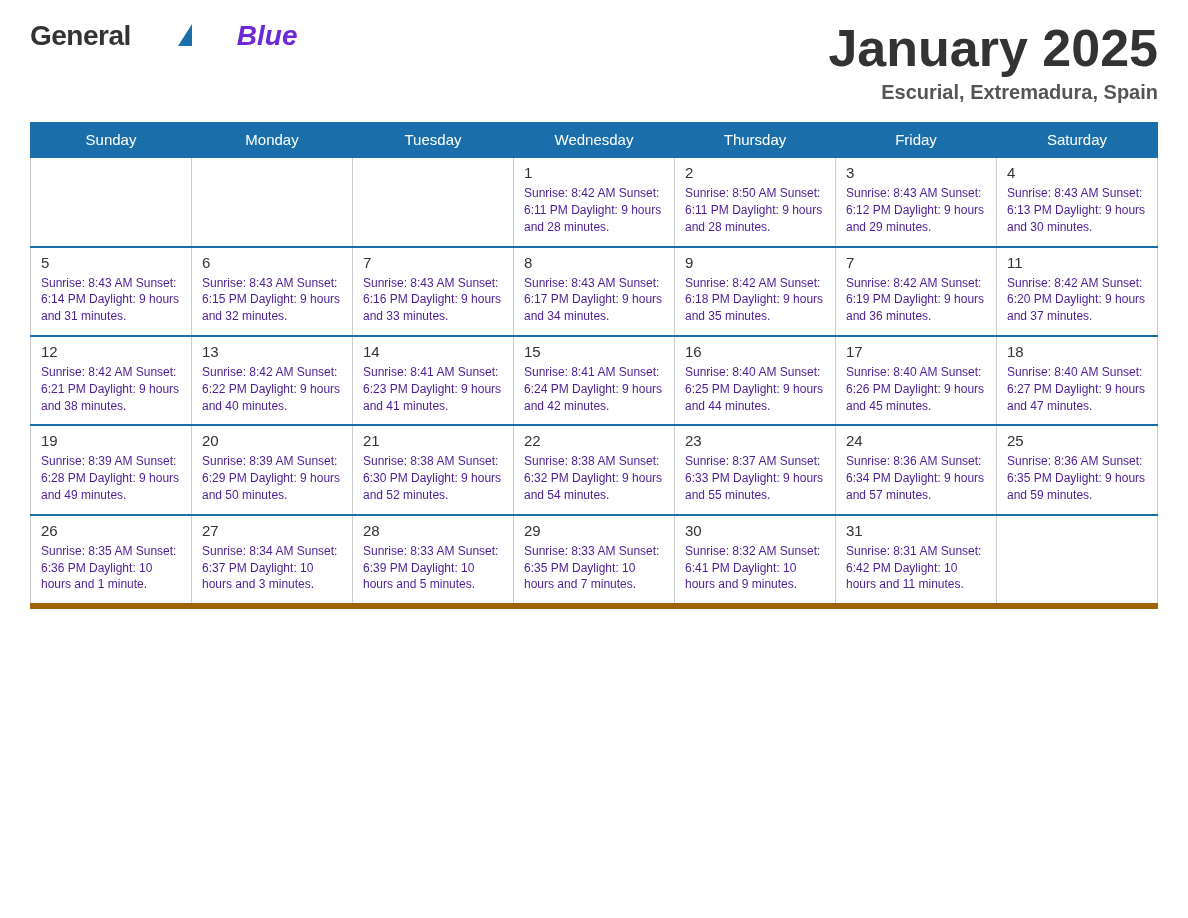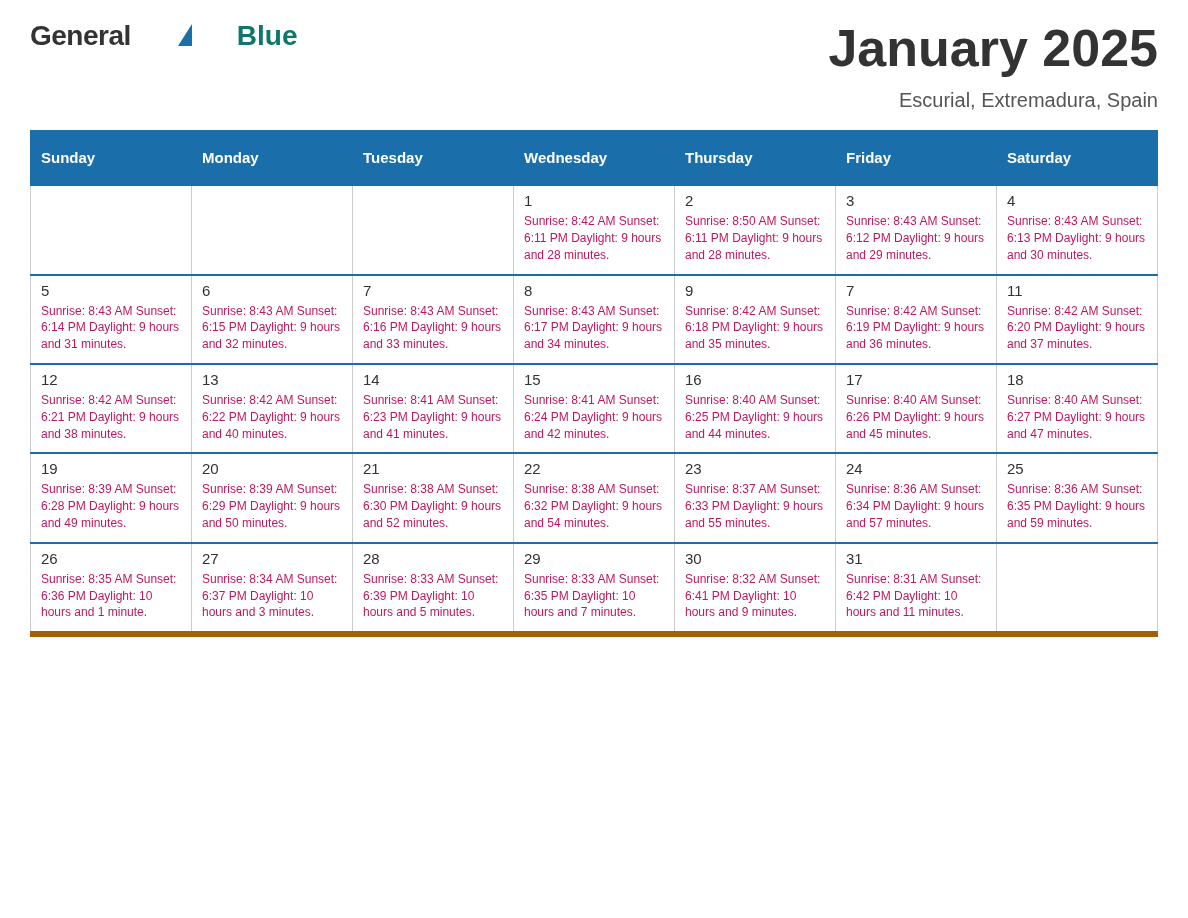--- a/index.html
+++ b/index.html
@@ -37,50 +37,52 @@
       height: 0;
       border-left: 14px solid transparent;
       border-right: 0px solid transparent;
       border-bottom: 22px solid #1a6faa;
       margin-left: 4px;
       margin-bottom: 2px;
     }
     .logo-blue {
       font-size: 28px;
       font-weight: bold;
-      color: #0f766e;
+      color: #6d28d9;
       margin-left: 2px;
+      font-style: italic;
     }
     .title-area {
       text-align: right;
     }
     .calendar-title {
       font-size: 52px;
       font-weight: bold;
       color: #333;
       line-height: 1.1;
     }
     .calendar-subtitle {
       font-size: 20px;
       color: #555;
-      margin-top: 12px;
+      margin-top: 4px;
+      font-weight: bold;
     }
     table {
       width: 100%;
       border-collapse: collapse;
     }
     thead tr {
       background-color: #1a6faa;
     }
     thead th {
       color: #fff;
       font-size: 15px;
-      font-weight: bold;
-      padding: 18px 10px;
-      text-align: left;
+      font-weight: normal;
+      padding: 8px 10px;
+      text-align: center;
       border: 1px solid #1a6faa;
     }
     tbody tr {
       border-top: 2px solid #1a6faa;
     }
     tbody td {
       vertical-align: top;
       padding: 6px 10px 10px 10px;
       border-left: 1px solid #ccc;
       border-right: 1px solid #ccc;
@@ -94,21 +96,21 @@
     }
     .day-number {
       font-size: 15px;
       font-weight: normal;
       color: #333;
       display: block;
       margin-bottom: 4px;
     }
     .day-info {
       font-size: 12px;
-      color: #be185d;
+      color: #4c1d95;
       line-height: 1.4;
     }
     tbody tr:last-child td {
       border-bottom: 6px solid #a16207;
     }
     .empty-cell {
       background: #fff;
     }
   </style>
 </head>

